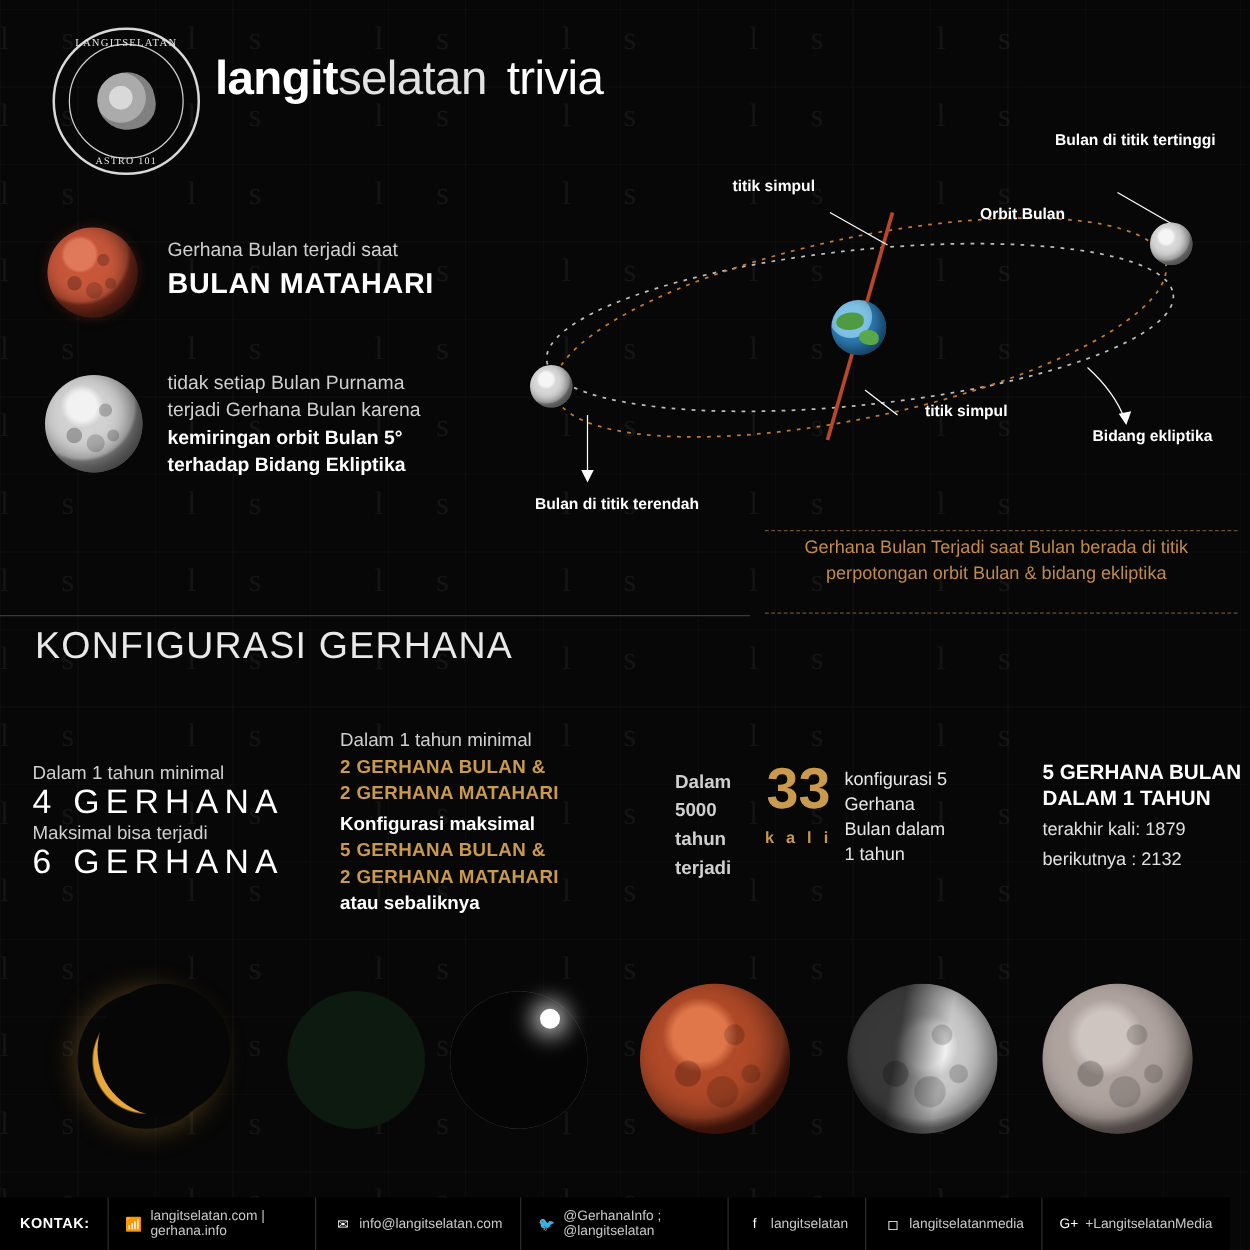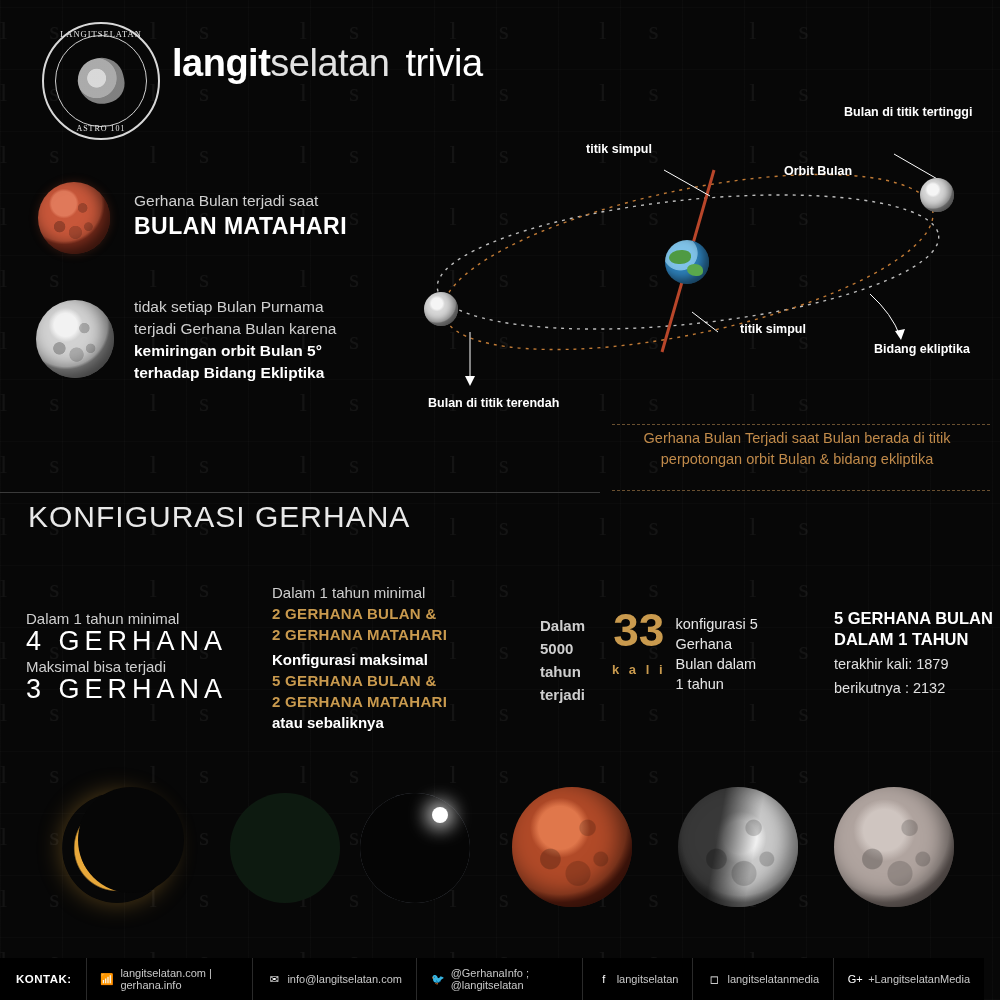--- a/index.html
+++ b/index.html
@@ -298,21 +298,21 @@
   </div>
   <div class="dashed-h" style="left:612px; top:490px; width:378px;"></div>
   <div class="divider" style="right:400px;"></div>
 
   <div class="section-title">KONFIGURASI GERHANA</div>
 
   <div class="col col1">
     <span>Dalam 1 tahun minimal</span>
     <span class="huge">4 GERHANA</span>
     <span>Maksimal bisa terjadi</span>
-    <span class="huge">3 GERHANA</span>
+    <span class="huge">6 GERHANA</span>
   </div>
 
   <div class="col col2">
     <div>Dalam 1 tahun minimal</div>
     <div class="gold">2 GERHANA  BULAN &amp;</div>
     <div class="gold">2 GERHANA MATAHARI</div>
     <div class="white" style="font-weight:bold;margin-top:4px;">Konfigurasi maksimal</div>
     <div class="gold">5 GERHANA  BULAN &amp;</div>
     <div class="gold">2 GERHANA MATAHARI</div>
     <div class="white" style="font-weight:bold;">atau sebaliknya</div>

